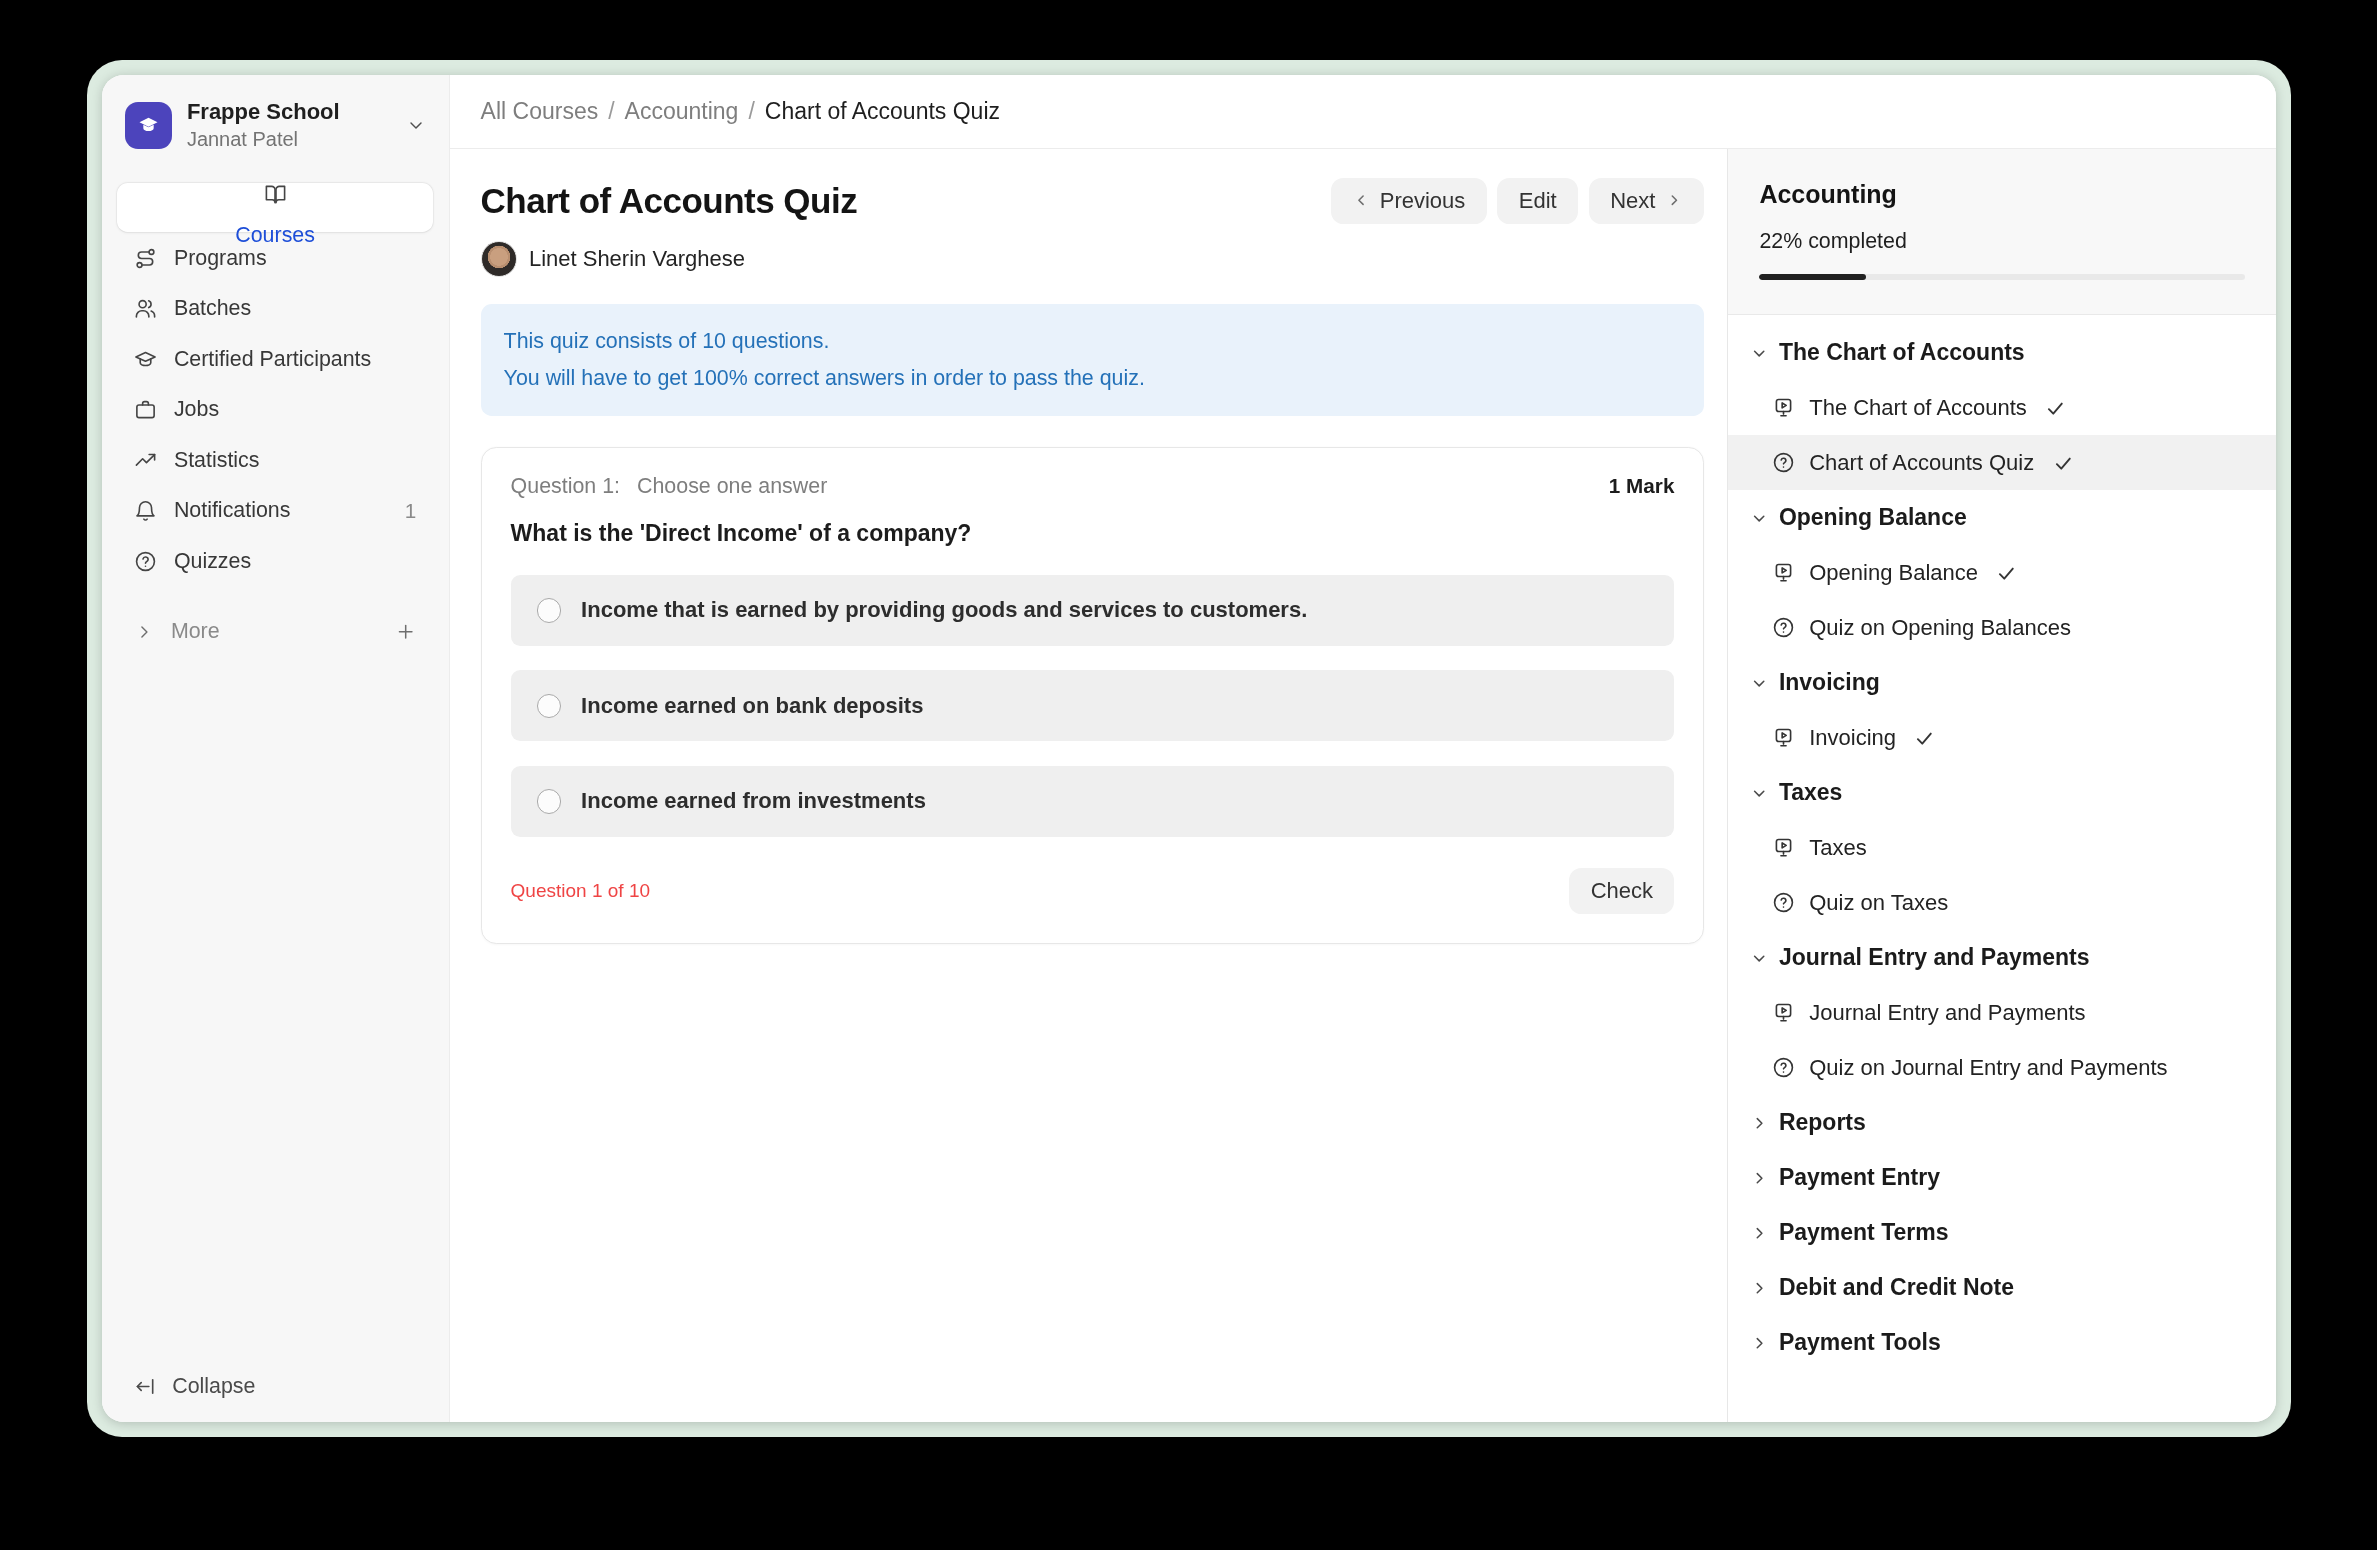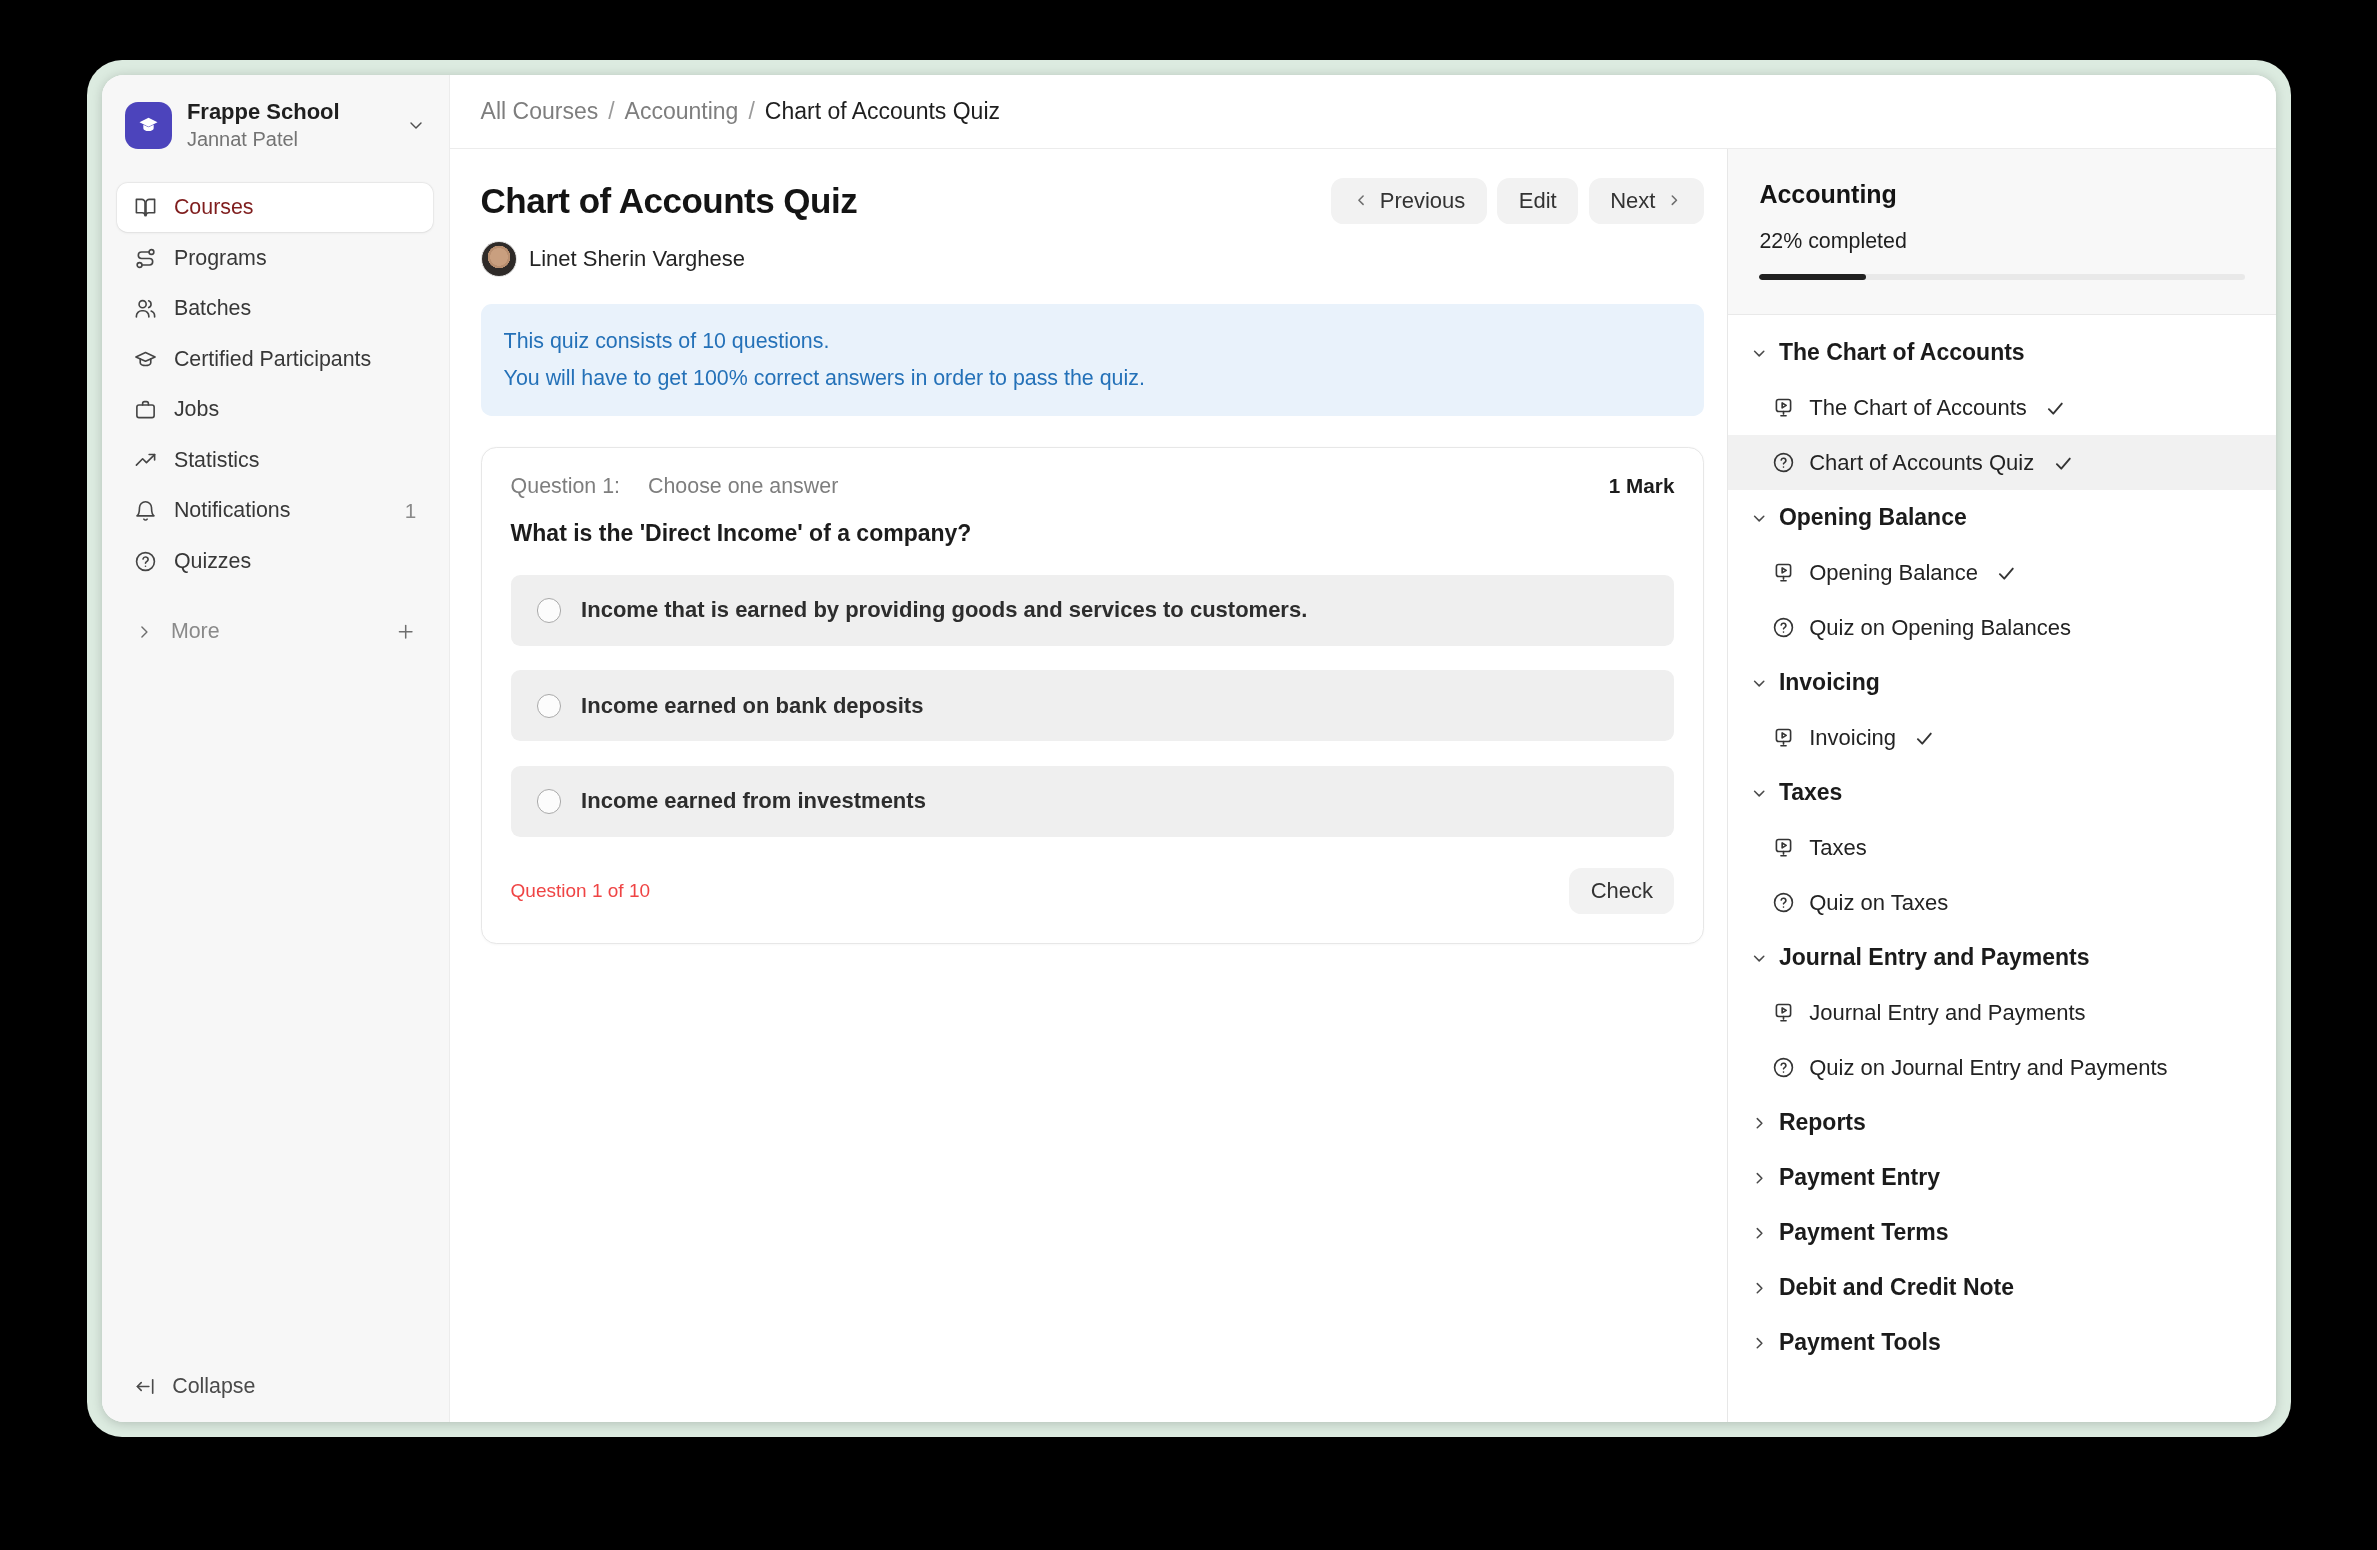--- a/index.html
+++ b/index.html
@@ -32,22 +32,23 @@
   .profile-chevron{margin-left:auto;color:#4f4f4f;}
   .icon{display:inline-flex;align-items:center;justify-content:center;flex-shrink:0;}
   .icon svg{width:23px;height:23px;stroke:currentColor;fill:none;stroke-width:1.7;stroke-linecap:round;stroke-linejoin:round;}
   .nav{margin-top:32px;display:flex;flex-direction:column;gap:1.5px;}
   .nav-item{
     height:49px;border-radius:10.7px;display:flex;align-items:center;gap:17px;
     padding:0 17px;font-size:21.4px;color:#383838;cursor:pointer;
   }
   .nav-item .icon{color:#454545;}
   .nav-item.active{
-    background:#fff;color:#7f1d1d;font-weight:500;
+    background:#fff;color:#1d4ed8;font-weight:500;
     box-shadow:0 0.8px 3.1px rgba(0,0,0,.07), 0 0 0 0.8px #ececec;
+    flex-direction:column;
   }
   .badge{margin-left:auto;font-size:20.7px;color:#8a8a8a;}
   .more-row{
     margin-top:23px;height:46px;display:flex;align-items:center;gap:17px;
     padding:0 17px;font-size:21.4px;color:#8a8a8a;cursor:pointer;
   }
   .more-row .icon{color:#6e6e6e;}
   .more-row .icon svg{width:20px;height:20px;}
   .plus{margin-left:auto;color:#5a5a5a;}
   .sidebar-bottom{margin-top:auto;display:flex;align-items:center;gap:15.3px;padding:0 17px;font-size:21.4px;color:#4a4a4a;cursor:pointer;}
@@ -81,21 +82,21 @@
   }
   .author-name{font-size:22px;color:#242424;}
   .notice{
     margin-top:27.6px;background:#e9f2fb;border-radius:10.7px;padding:18.4px 23px;
     font-size:21.4px;color:#2471b8;line-height:1.75;
   }
   .qcard{
     margin-top:31px;border:0.8px solid #e7e7e7;border-radius:15.3px;padding:26px 29px 29px;
     box-shadow:0 0.8px 2.3px rgba(0,0,0,.03);background:#fff;
   }
-  .qhead{display:flex;align-items:baseline;gap:28px;font-size:21.4px;color:#7e7e7e;}
+  .qhead{display:flex;align-items:baseline;gap:17px;font-size:21.4px;color:#7e7e7e;}
   .qmarks{margin-left:auto;color:#1c1c1c;font-weight:700;font-size:20.7px;}
   .qtext{margin-top:21.4px;font-size:23px;font-weight:700;color:#1c1c1c;}
   .options{margin-top:27.6px;display:flex;flex-direction:column;gap:24.5px;font-weight:bold;}
   .option{
     background:#efefef;border-radius:9.2px;min-height:71px;display:flex;align-items:center;
     gap:20px;padding:0 26px;font-size:22px;color:#2d2d2d;cursor:pointer;
   }
   .radio{
     width:24.5px;height:24.5px;border-radius:50%;border:1.5px solid #a9a9a9;background:#fcfcfc;
     box-sizing:border-box;flex-shrink:0;

